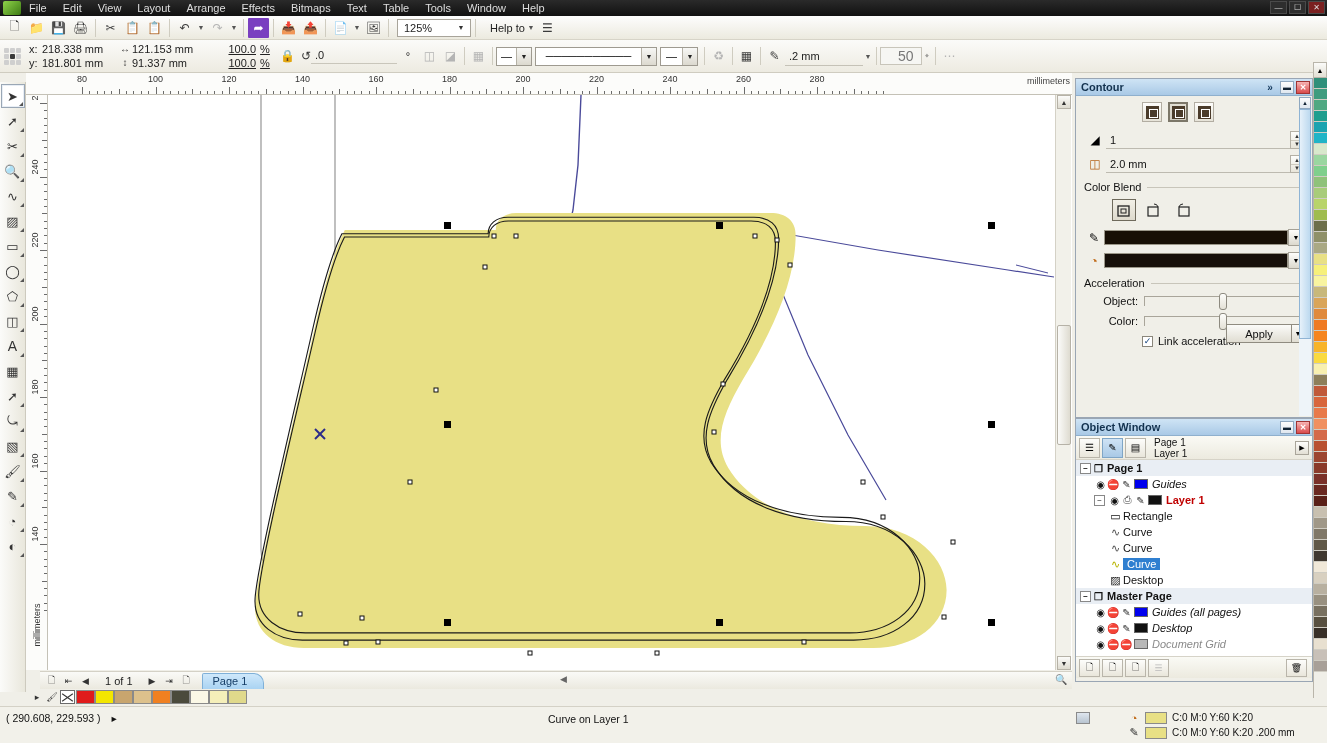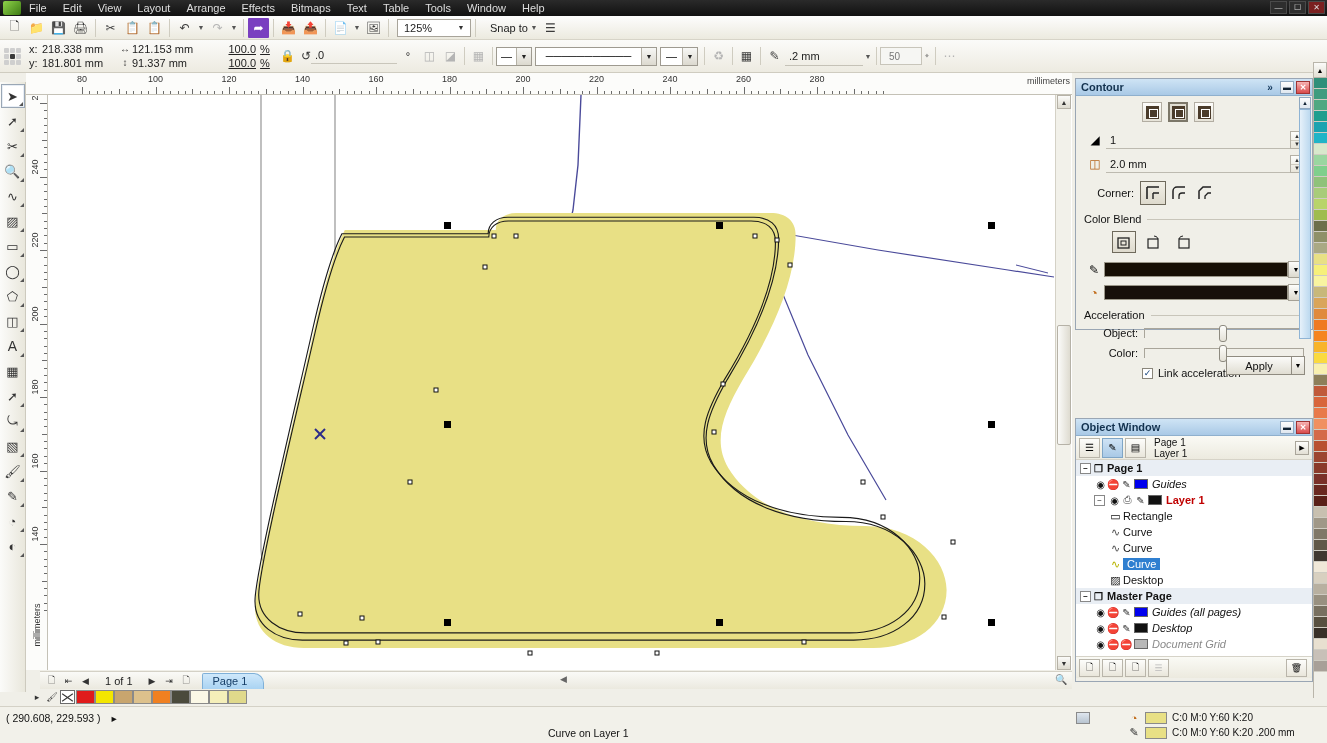--- a/index.html
+++ b/index.html
@@ -84,22 +84,22 @@
     position: relative; margin-right: 3px;
   }
   .selcombo .cap { flex: 1; display: flex; align-items: center; justify-content: center; }
   .selcombo .arrow {
     width: 15px; height: 17px; background: linear-gradient(#f7f7f5,#dcd9cf);
     border-left: 1px solid #b5b1a6; font-size: 7px; display: flex; align-items: center;
     justify-content: center; color: #222;
   }
   .outlinew { width: 78px; height: 19px; border-bottom: 1px solid #c5c2b7; display:flex; align-items:center;
       font-size: 11px; color: #222; padding-left: 4px; }
-  .numbox { width: 42px; height: 18px; border: 1px solid #c8c5ba; background: #f6f6f3; font-size: 10px;
-      color: #777; display: flex; align-items: center; padding-left: 8px; }
+  .numbox { width: 42px; height: 18px; border: 1px solid #c8c5ba; background: #f6f6f3; font-size: 14px;
+      color: #777; display: flex; align-items: center; padding-left: 17px; }
 
   
   .toolbox {
     position: absolute; left: 0; top: 82px; width: 26px; height: 610px;
     background: linear-gradient(90deg,#fbfbf9,#e9e7dc);
     border-right: 1px solid #cdcabe;
     padding-top: 2px;
   }
   .tool {
     width: 24px; height: 24px; margin: 0 auto 1px; position: relative;
@@ -174,40 +174,40 @@
   }
   .quickpal .none:before { transform: rotate(35deg); }
   .quickpal .none:after { transform: rotate(-35deg); }
 
   
   .statusbar {
     position: absolute; left: 0; top: 706px; width: 1327px; height: 37px;
     background: #f2f1ea; border-top: 1px solid #d4d1c6; font-size: 10.5px; color: #111;
   }
   .statusbar .coords { position: absolute; left: 6px; top: 5px; }
-  .statusbar .objinfo { position: absolute; left: 548px; top: 20px; }
+  .statusbar .objinfo { position: absolute; left: 548px; top: 6px; }
   .statusbar .profiles { position: absolute; left: 6px; top: 22px; }
 
   
   .docker { position: absolute; background: #f0efe8; border: 1px solid #9aa6b4; }
   .docker-title {
     height: 17px; background: linear-gradient(#cfe4f5,#a9c9e6);
     border-bottom: 1px solid #8fb0cd;
     display: flex; align-items: center; padding-left: 5px; font-size: 11px; color: #12314e;
     font-weight: bold;
   }
   .docker-title .sp { flex: 1; }
   .dkbtn { width: 14px; height: 13px; margin-right: 2px; font-size: 8px; color: #123;
     background: linear-gradient(#fdfdfd,#dfe7ef); border: 1px solid #8fa8c0;
     display: flex; align-items: center; justify-content: center; }
   .dkbtn.x { background: linear-gradient(#f7b3b3,#d94b4b); border-color: #a03434; color: #fff; }
   .dkbtn.chev { background: none; border: none; color: #14385c; font-size: 10px; width: 16px; }
 
   
-  #contour { left: 1075px; top: 78px; width: 238px; height: 252px; }
+  #contour { left: 1075px; top: 78px; width: 238px; height: 340px; }
   .contour-body { padding: 6px 8px 0 8px; position: relative; }
   .modebtns { display: flex; gap: 6px; justify-content: flex-start; padding-left: 58px; margin-bottom: 9px; }
   .mbtn { width: 20px; height: 20px; border: 1px solid #b2ada2; background: linear-gradient(#fdfdfb,#e6e3d8);
      display: flex; align-items: center; justify-content: center; }
   .mbtn.active { border: 2px solid #7c7769; background: linear-gradient(#e2dfd4,#cfcbbf); }
   .mglyph { width: 13px; height: 13px; background: #4a3b2a; position: relative; }
   .mglyph:after { content:""; position:absolute; left:3px; top:3px; width:7px; height:7px;
      border: 1px solid #fff; }
   .fieldrow { display: flex; align-items: center; margin-bottom: 6px; }
   .fieldrow .ficon { width: 22px; text-align: center; font-size: 12px; }
@@ -355,21 +355,21 @@
     <div class="tsep"></div>
     <div class="tbtn">📄</div>
     <div class="tiny-arrow">▼</div>
     <div class="tbtn">🖼</div>
     <div class="tsep"></div>
     <div class="zoomcombo">
       <span>125%</span>
       <span class="dd">▼</span>
     </div>
     <div class="tsep"></div>
-    <div class="snapto">Snap to</div>
+    <div class="snapto">Help to</div>
     <div class="tiny-arrow">▼</div>
     <div class="tbtn">☰</div>
   </div>
 
   <div class="propbar">
     <div class="anchorgrid">
       <i></i>
         <i></i>
         <i></i>
       <i></i>
@@ -858,41 +858,20 @@
 
       <div class="fieldrow">
         <span class="ficon" style="color:#b5651d">◫</span>
         <span class="fval">2.0 mm</span>
         <span class="spin">
             <i>▲</i>
             <i>▼</i>
           </span>
       </div>
 
-      <div class="cornerrow">
-        <span class="lbl">Corner:</span>
-        <span class="cbtn active">
-          <svg width="18" height="17">
-              <path d="M3 2 L3 14 M3 2 L15 2" fill="none" stroke="#222" stroke-width="1.6"></path>
-              <path d="M9 8 L9 14 M9 8 L15 8" fill="none" stroke="#222" stroke-width="1.4"></path>
-            </svg>
-        </span>
-        <span class="cbtn">
-          <svg width="18" height="17">
-              <path d="M3 14 L3 6 A4 4 0 0 1 7 2 L15 2" fill="none" stroke="#222" stroke-width="1.5"></path>
-              <path d="M9 14 L9 11 A3 3 0 0 1 12 8 L15 8" fill="none" stroke="#222" stroke-width="1.3"></path>
-            </svg>
-        </span>
-        <span class="cbtn">
-          <svg width="18" height="17">
-              <path d="M3 14 L3 6 L7 2 L15 2" fill="none" stroke="#222" stroke-width="1.5"></path>
-              <path d="M9 14 L9 11 L12 8 L15 8" fill="none" stroke="#222" stroke-width="1.3"></path>
-            </svg>
-        </span>
-      </div>
 
       <div class="sectionhdr">
         <span>Color Blend</span>
         <span class="line"></span>
       </div>
 
       <div class="blendbtns">
         <div class="bbtn active">
           <svg width="16" height="15">
               <rect x="2" y="3" width="11" height="10" fill="none" stroke="#222" stroke-width="1.3"></rect>

